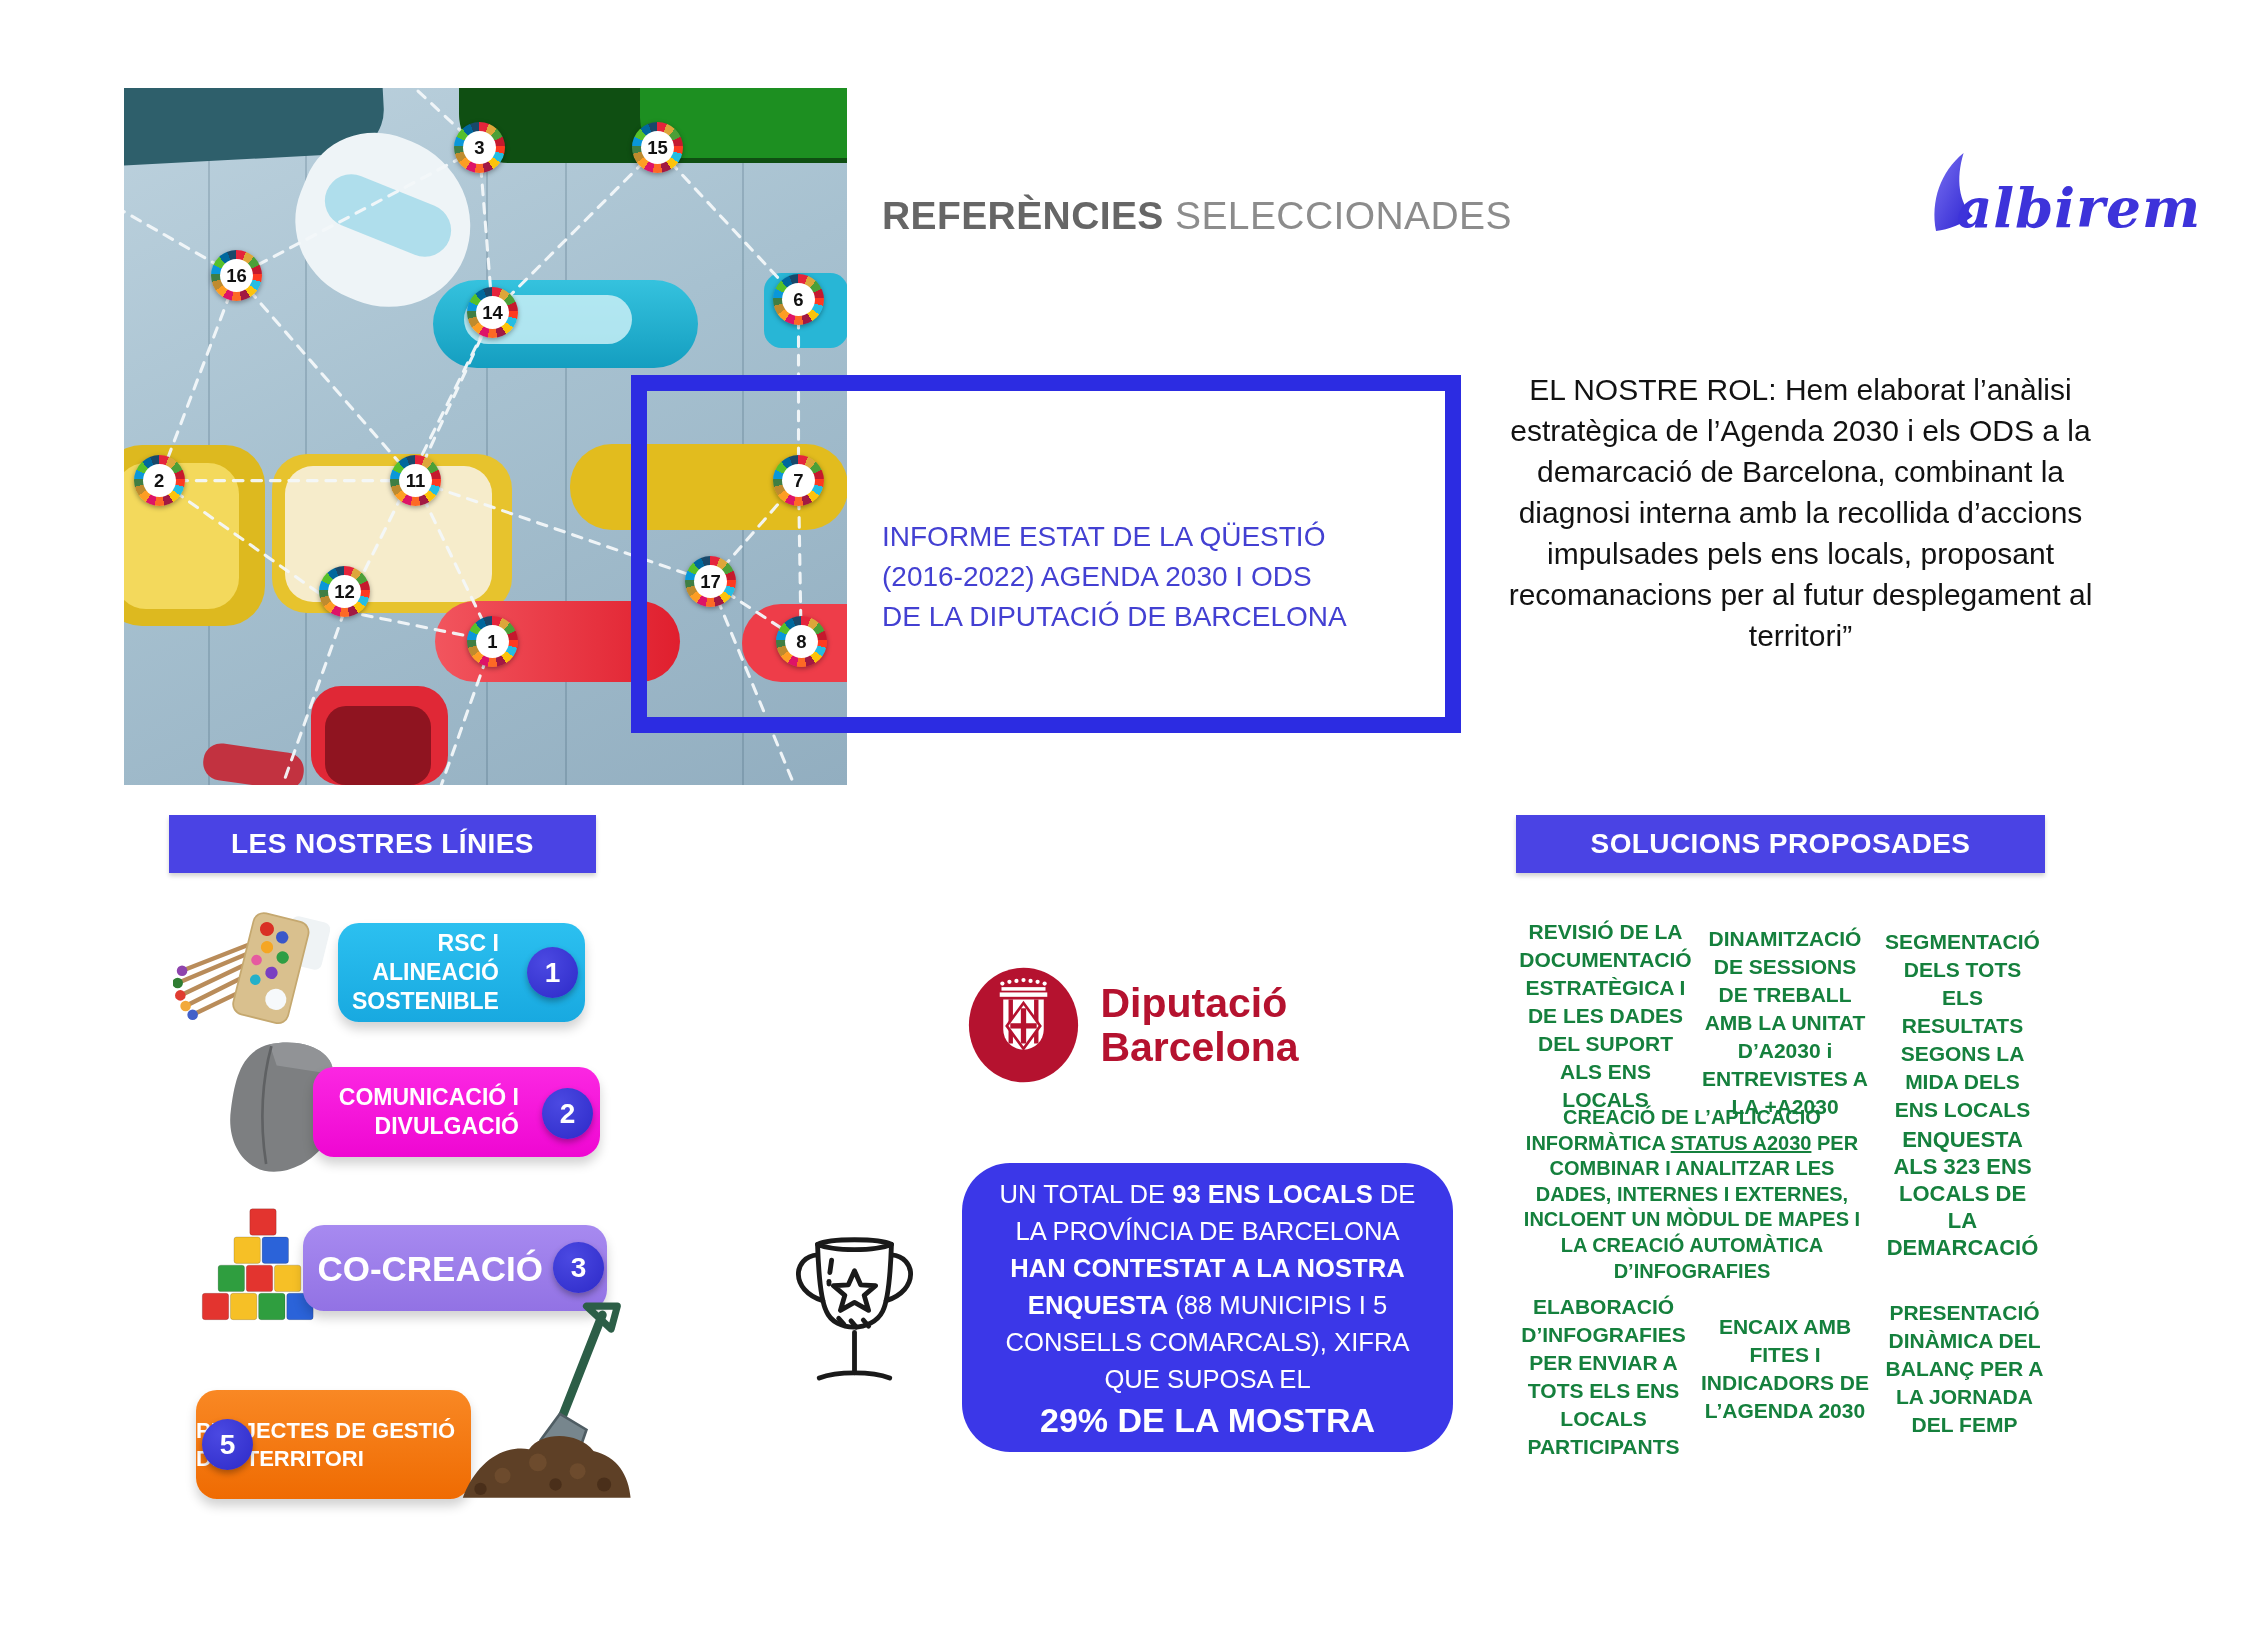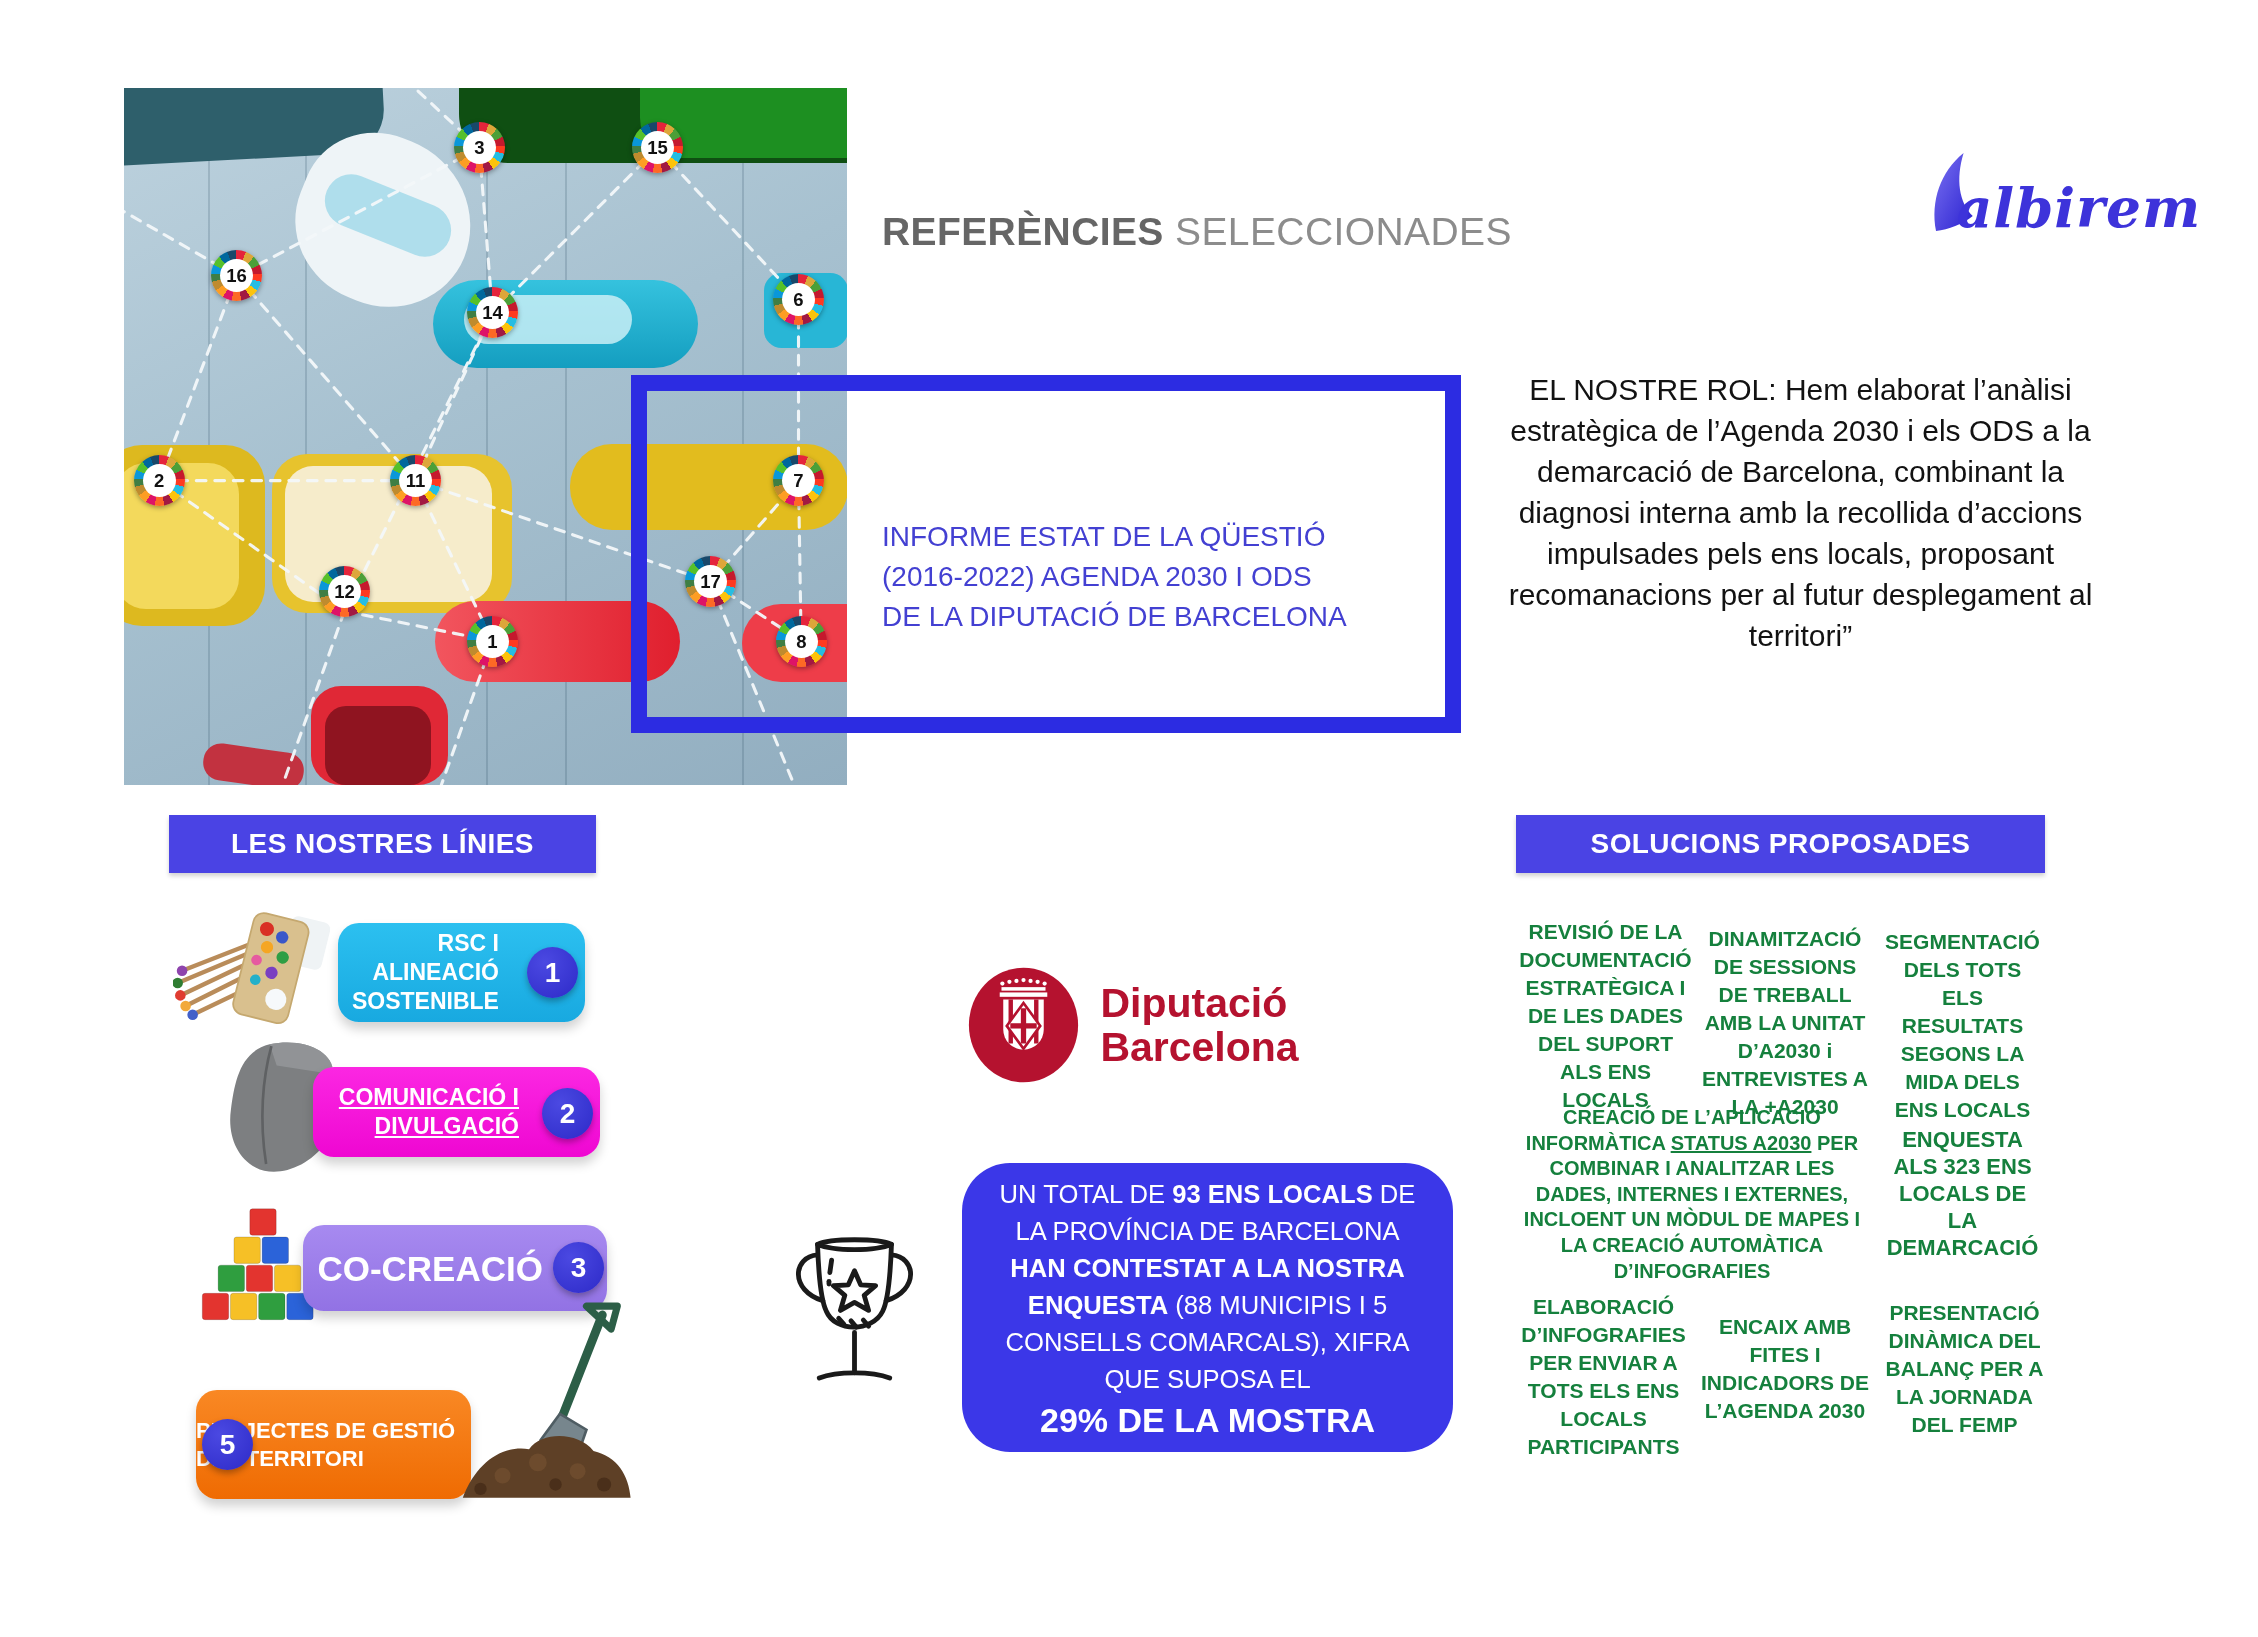--- a/index.html
+++ b/index.html
@@ -18,21 +18,21 @@
     box-shadow:0 1.8px 5.3px rgba(0,0,0,.35);
     background:conic-gradient(#e5243b 0 6%,#dda63a 0 12%,#4c9f38 0 18%,#c5192d 0 24%,
       #ff3a21 0 29%,#26bde2 0 35%,#fcc30b 0 41%,#a21942 0 47%,#fd6925 0 53%,
       #dd1367 0 59%,#fd9d24 0 65%,#bf8b2e 0 71%,#3f7e44 0 76%,#0a97d9 0 82%,
       #56c02b 0 88%,#00689d 0 94%,#19486a 0 100%);}
   .sdg-badge span{width:33px;height:33px;border-radius:50%;background:#fff;color:#111;
     display:flex;align-items:center;justify-content:center;font-weight:bold;font-size:18.5px;}
 
   
   .blue-frame{left:631px;top:375px;width:798px;height:326px;border:16px solid #2c2ce2;}
-  .page-title{left:882px;top:194px;font-size:39px;letter-spacing:0.4px;color:#8c8c8c;white-space:nowrap;margin-top:16px;}
+  .page-title{left:882px;top:194px;font-size:39px;letter-spacing:0.4px;color:#8c8c8c;white-space:nowrap;}
   .page-title .tb{font-weight:bold;color:#666666;}
   .informe{left:882px;top:473px;width:494px;color:#4340d2;font-size:28px;line-height:40px;font-weight:400;margin-top:44px;}
   .role-quote{left:1504px;top:369px;width:593px;text-align:center;color:#121212;
     font-size:30px;line-height:41px;}
   .albirem{left:1928px;top:122px;width:273px;height:141px;display:flex;align-items:flex-end;}
   .albirem-text{font-family:"DejaVu Serif",serif;font-style:italic;font-weight:bold;
     font-size:55px;color:#3d33da;margin-left:-23px;margin-bottom:23px;letter-spacing:0.9px;}
 
   
   .section-header{top:815px;height:58px;background:#4a43e4;color:#ffffff;font-weight:bold;
@@ -41,21 +41,21 @@
   .hd-left{left:169px;width:427px;}
   .hd-mid{left:709px;width:778px;}
   .hd-right{left:1516px;width:529px;}
 
   
   .item-box{border-radius:21px;color:#fff;font-weight:bold;font-size:23px;line-height:29px;
     display:flex;align-items:center;box-shadow:0 7px 10.6px rgba(0,0,0,.18);}
   .item-box .lbl{width:100%;}
   .box1{left:338px;top:923px;width:247px;height:99px;background:linear-gradient(180deg,#2cc0f0,#18a9e0);}
   .box1 .lbl{text-align:right;padding-right:100px;padding-left:14px;}
-  .box2{left:313px;top:1067px;width:287px;height:90px;background:linear-gradient(180deg,#fb27e2,#ef07d2);text-decoration:underline;}
+  .box2{left:313px;top:1067px;width:287px;height:90px;background:linear-gradient(180deg,#fb27e2,#ef07d2);}
   .box2 .lbl{text-align:right;padding-right:81px;padding-left:14px;}
   .box3{left:303px;top:1225px;width:304px;height:86px;background:linear-gradient(180deg,#a78af0,#9272e4);font-size:35px;}
   .box3 .lbl{text-align:center;padding-right:62px;padding-left:12.4px;}
   .box5{left:196px;top:1390px;width:275px;height:109px;background:linear-gradient(180deg,#f98824,#ef6b02);}
   .box5 .lbl{text-align:left;padding-right:8.8px;font-size:22px;line-height:28px;}
   .num-circle{position:absolute;width:51px;height:51px;border-radius:50%;
     background:radial-gradient(circle at 35% 30%,#4b49e2,#2d2ac8);color:#fff;font-weight:bold;
     font-size:28px;display:flex;align-items:center;justify-content:center;
     box-shadow:0 3.5px 6.2px rgba(0,0,0,.3);}
   .c1{left:527px;top:947px;} .c2{left:542px;top:1088px;} .c3{left:553px;top:1242px;} .c5{left:202px;top:1419px;}

